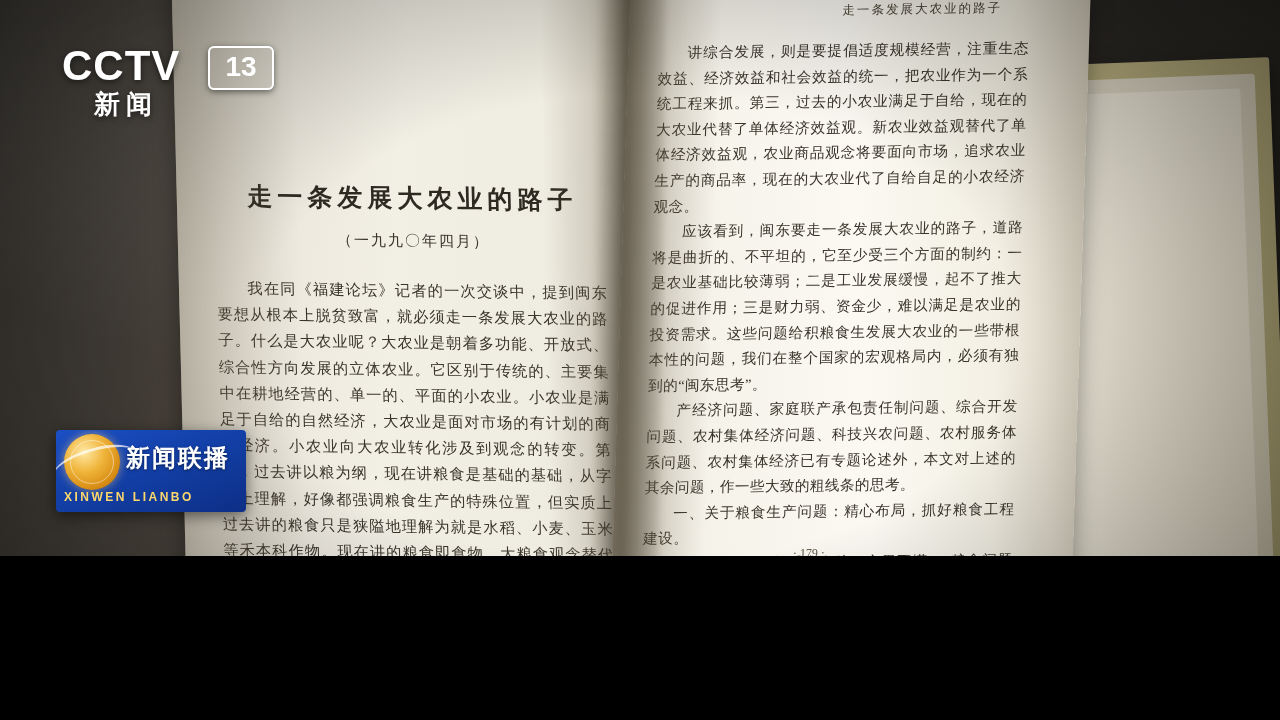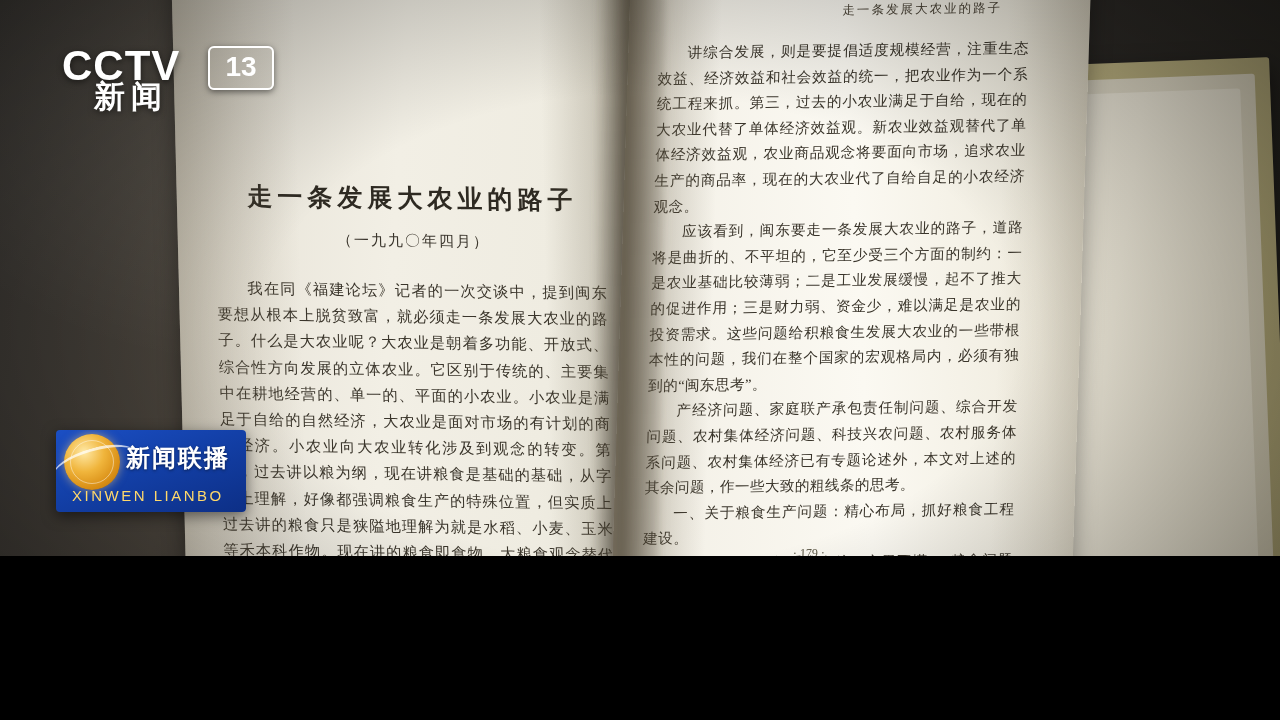--- a/index.html
+++ b/index.html
@@ -261,24 +261,24 @@
     font-family: "Liberation Sans", sans-serif;
     font-weight: 700;
     font-size: 28px;
     line-height: 37px;
     text-align: center;
     box-shadow: 0 2px 6px rgba(0,0,0,0.5);
   }
   .cctv-cn {
     position: absolute;
     left: 32px;
-    top: 32px;
+    top: 43px;
     font-family: "Liberation Sans", sans-serif;
     font-weight: 700;
-    font-size: 31px;
+    font-size: 26px;
     letter-spacing: 6px;
     color: #ffffff;
     text-shadow: 0 2px 6px rgba(0,0,0,0.55);
   }
 
   
   .bug {
     position: absolute;
     left: 56px;
     bottom: 44px;
@@ -322,25 +322,25 @@
     top: 12px;
     font-family: "Liberation Sans", sans-serif;
     font-size: 24px;
     font-weight: 700;
     color: #ffffff;
     letter-spacing: 2px;
     text-shadow: 0 1px 3px rgba(0,0,0,0.5);
   }
   .bug-sub {
     position: absolute;
-    left: 16px;
+    left: 8px;
     bottom: 8px;
     font-family: "Liberation Sans", sans-serif;
-    font-size: 15px;
-    font-weight: 400;
+    font-size: 12px;
+    font-weight: 700;
     letter-spacing: 2.5px;
     color: #ffd86b;
   }
 </style>
 </head>
 <body>
 
 <div id="screen">
 
   <div class="desk">

